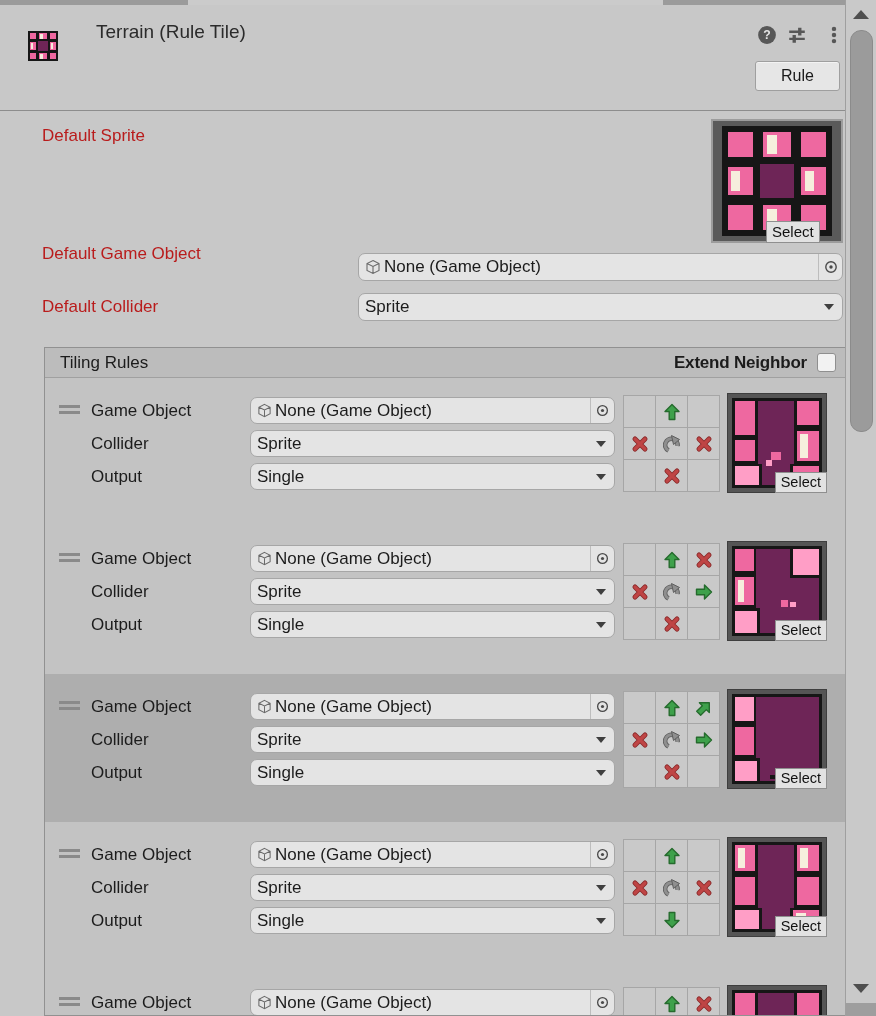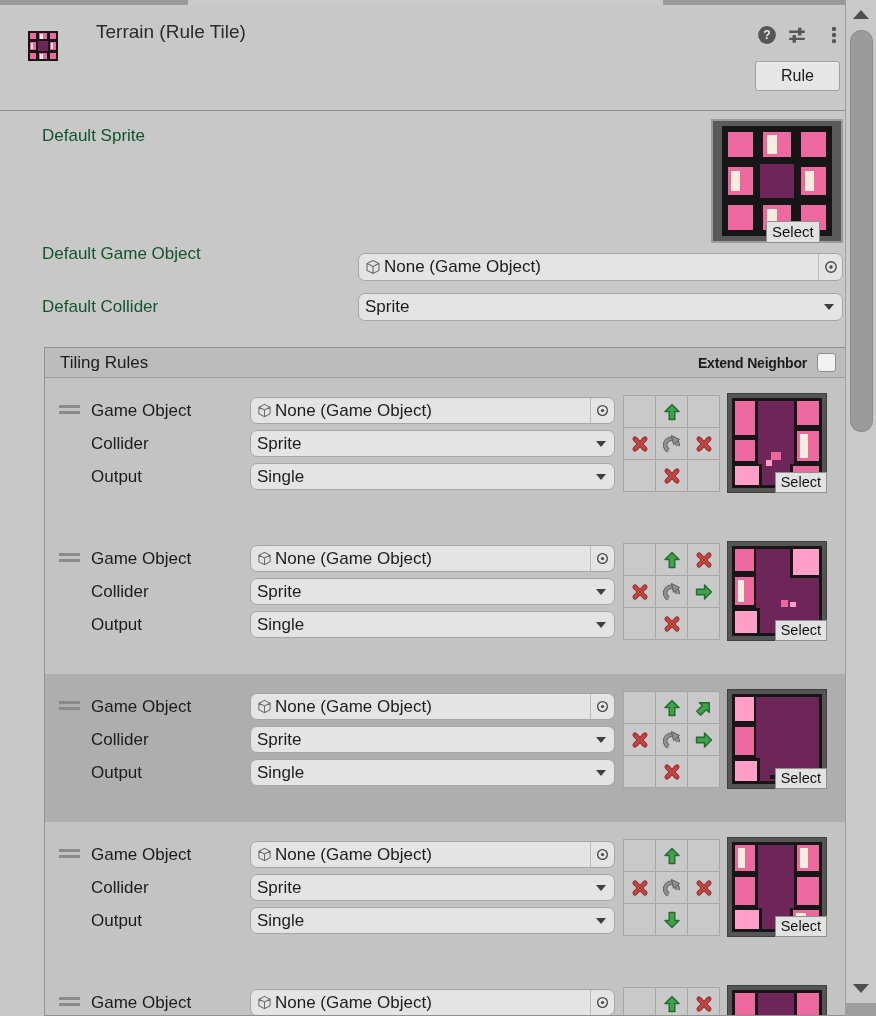--- a/index.html
+++ b/index.html
@@ -15,21 +15,21 @@
   .header { position:absolute; top:5px; left:0; width:845px; height:106px;
             background:#c8c8c8; border-bottom:1px solid #8d8d8d; }
   .asset-icon { position:absolute; left:28px; top:26px; width:30px; height:30px; }
   .title { position:absolute; left:96px; top:16px; font-size:19px; color:#2b2b2b; }
   .hicon { position:absolute; width:20px; height:20px; top:20px; }
   .open-btn { position:absolute; left:755px; top:56px; width:85px; height:30px;
               background:#e6e6e6; border:1px solid #9f9f9f; border-radius:3px;
               font-size:16px; color:#1a1a1a; display:flex; align-items:center; justify-content:center;
               box-shadow:0 1px 0 rgba(255,255,255,.5) inset; }
 
-  .flabel { color:#14532d; }
+  .flabel { color:#b91c1c; }
 
   
   .ofield, .ddfield { background:#e4e4e4; border:1px solid #a6a6a6; border-radius:7px;
               display:flex; align-items:center; height:28px; padding:0 0 0 6px; overflow:hidden; }
   .ofield .cube { display:flex; margin-right:3px; flex:none; }
   .ofield .oval { flex:1; white-space:nowrap; overflow:hidden; }
   .ofield .picker { flex:none; width:24px; height:100%; display:flex; align-items:center;
               justify-content:center; border-left:1px solid #bdbdbd; }
   .ddfield .dval { flex:1; white-space:nowrap; }
   .caret { flex:none; width:0; height:0; border-left:5px solid transparent;
@@ -41,21 +41,21 @@
   .big-preview svg { width:100%; height:100%; display:block; }
   .select-btn { position:absolute; background:#e2e2e2; border:1px solid #8f8f8f;
                 font-size:15px; color:#111; padding:0 5px; height:22px; line-height:20px; }
 
   
   .rulebox { position:absolute; left:44px; top:347px; width:803px; height:669px;
              border:1px solid #919191; background:#c3c3c3; overflow:hidden; }
   .rulebox-header { height:30px; background:#bcbcbc; border-bottom:1px solid #a0a0a0;
              display:flex; align-items:center; padding:0 10px 0 15px; }
   .rb-title { flex:1; font-size:17px; }
-  .extend-lbl { font-weight:bold; font-size:14px; margin-right:10px; letter-spacing:-0.2px; }
+  .extend-lbl { font-weight:bold; font-size:17px; margin-right:10px; letter-spacing:-0.2px; }
   .checkbox { width:19px; height:19px; background:#f2f2f2; border:1px solid #8f8f8f; border-radius:3px; }
 
   .rule { position:relative; height:148px; }
   .rule.selected { background:#aeaeae; }
   .drag { position:absolute; left:14px; top:27px; width:21px; height:9px;
           border-top:3px solid #8a8a8a; border-bottom:3px solid #8a8a8a; }
   .rlabel { position:absolute; left:46px; height:27px; line-height:27px; }
   .rfield { position:absolute; left:205px; width:365px; height:27px; }
   .t1 { top:19px; } .t2 { top:52px; } .t3 { top:85px; }
 

